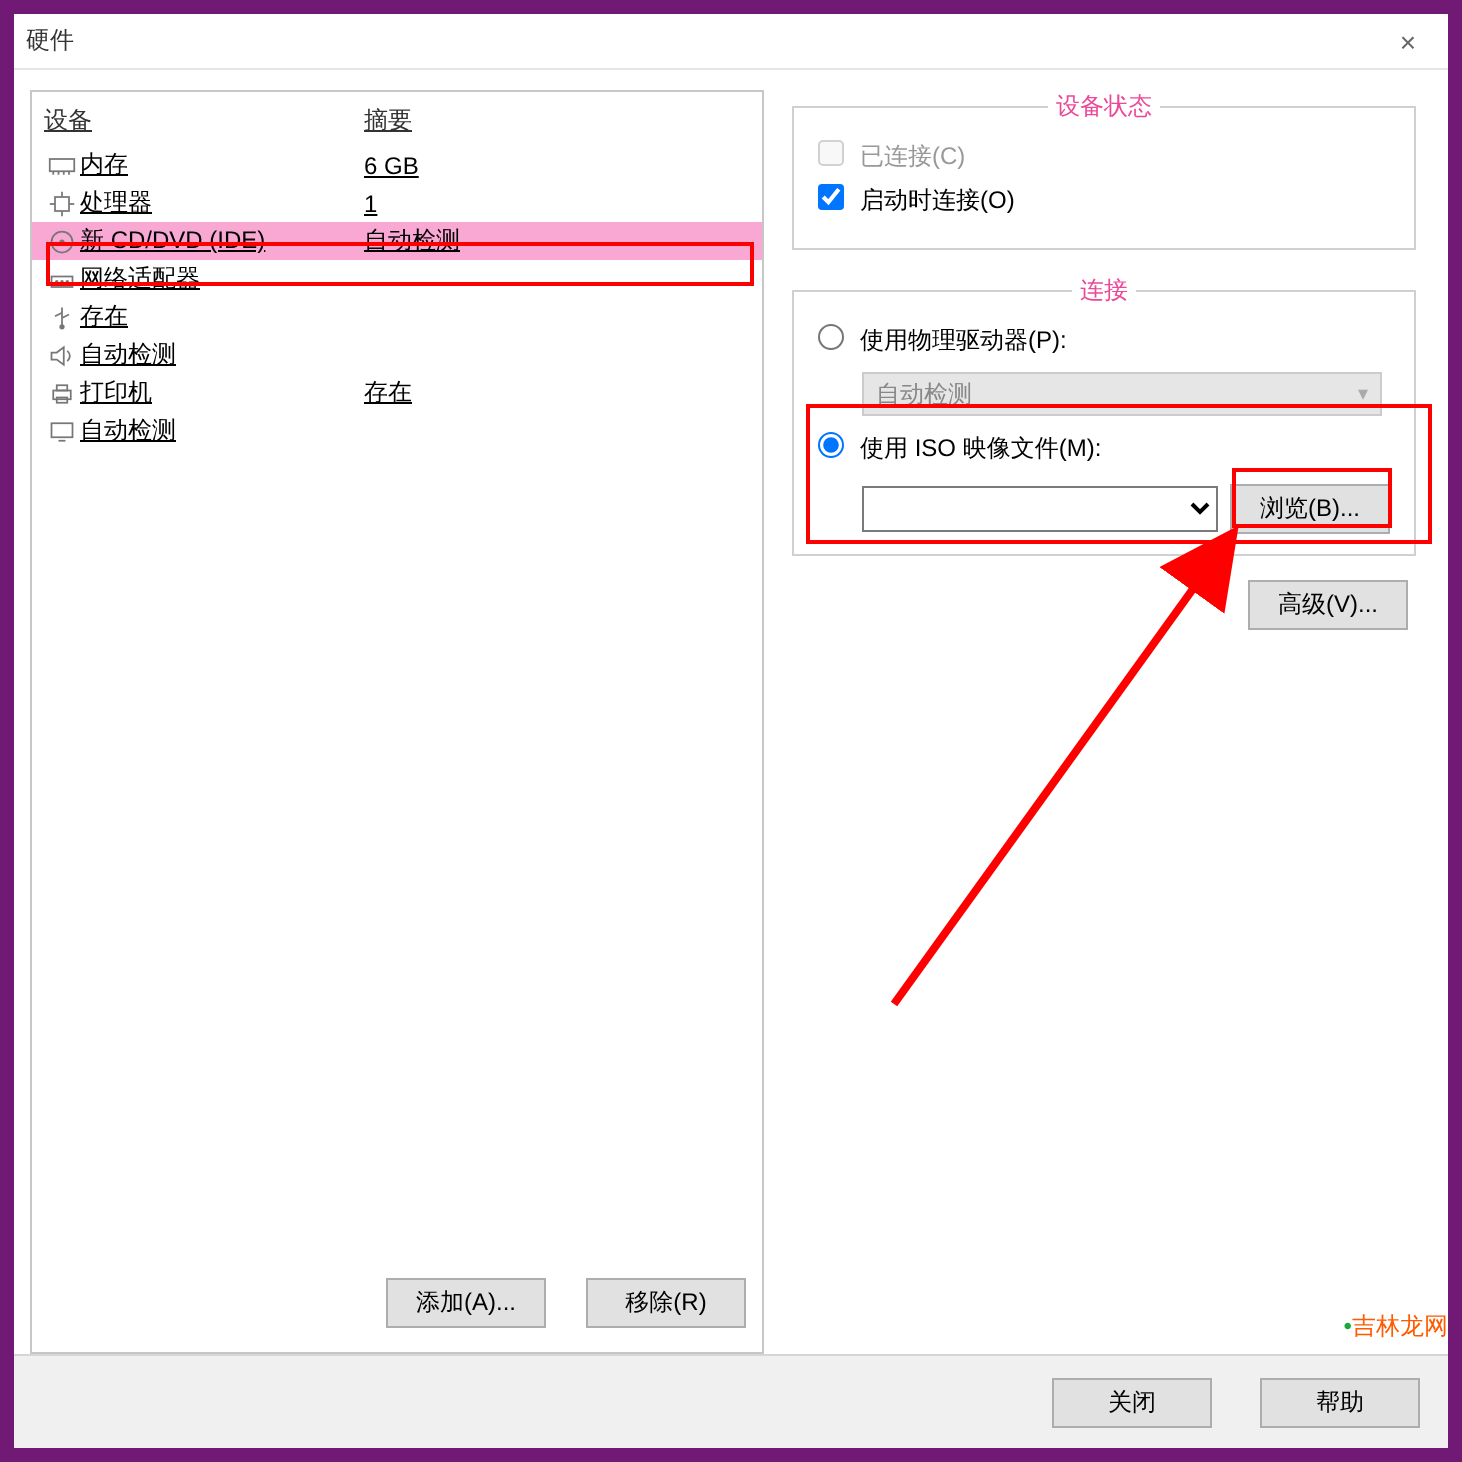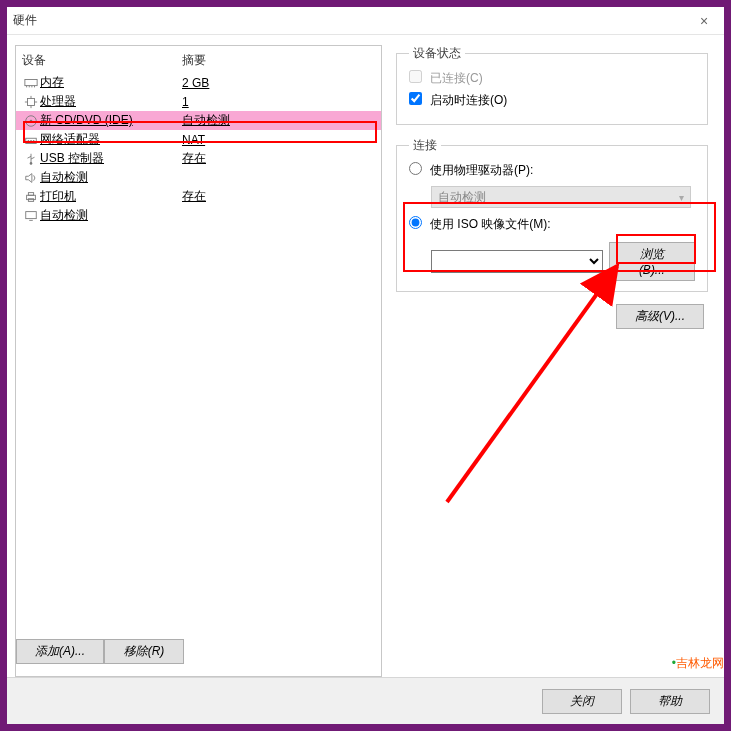--- a/index.html
+++ b/index.html
@@ -5,45 +5,45 @@
   * { box-sizing: border-box; font-family: "Microsoft YaHei", "Segoe UI", Tahoma, sans-serif; font-size: 12px; }
   body { margin: 0; padding: 0; background: #fff; width: 731px; height: 731px; position: relative; overflow: hidden; }
   .window { width: 731px; height: 731px; border: 7px solid #701a75; background: #fff; position: relative; }
   .titlebar { height: 28px; display: flex; align-items: center; padding: 0 6px; border-bottom: 1px solid #e5e5e5; }
   .titlebar .title { color: #333; }
   .titlebar .close { margin-left: auto; width: 28px; text-align: center; color: #666; font-size: 14px; }
 
   .content { display: flex; padding: 10px 8px 0 8px; height: 642px; }
 
   .left-panel { width: 370px; border: 1px solid #c7c7c7; position: relative; display:flex; flex-direction:column; }
-  .col-headers { display: flex; padding: 6px 6px 4px 6px; color:#333; }
+  .col-headers { display: flex; padding: 6px 6px 4px 6px; color:#333;text-decoration:underline; }
   .col-dev { width: 160px; }
   .col-sum { flex:1; }
   .dev-list { flex:1;text-decoration:underline; }
   .dev-row { display: flex; align-items: center; height: 19px; padding: 0 6px; }
   .dev-row .iconcell { width: 18px; display:flex; align-items:center; justify-content:center; color:#666; }
   .dev-row .name { width: 142px; white-space: nowrap; }
   .dev-row .summary { flex:1; white-space: nowrap; }
   .dev-row.selected { background: #f9a8d4; }
-  .btn-row { display:flex; justify-content:flex-start; gap:0; padding: 10px 8px 12px 0; }
-  button.win { background: #e1e1e1; border: 1px solid #adadad; padding: 3px 18px; min-width: 80px; min-height:23px; color:#000;font-style:italic; }
+  .btn-row { display:flex; justify-content:flex-end; gap:20px; padding: 10px 8px 12px 0; }
+  button.win { background: #e1e1e1; border: 1px solid #adadad; padding: 3px 8px; min-width: 80px; min-height:23px; color:#000; }
   button.win.highlight { background:#e1e1e1; }
 
   .right-panel { flex:1; padding: 0 8px 0 14px; }
   fieldset.grp { border: 1px solid #d0d0d0; margin: 0 0 12px 0; padding: 8px 12px 10px 12px; position: relative; }
-  fieldset.grp legend { padding: 0 4px; color:#404040; }
+  fieldset.grp legend { padding: 0 4px; color:#ec4899;text-align:center; }
   .chk-line, .rad-line { display:flex; align-items:flex-start; height:22px; gap:4px; }
   .chk-line input, .rad-line input { margin:0 4px 0 0; }
   .combo-disabled { background:#e6e6e6; border:1px solid #ccc; color:#888; height:22px; display:flex; align-items:center; padding:0 6px; margin: 2px 0 8px 22px; width: 260px; position:relative; }
   .combo-disabled::after { content:"▾"; position:absolute; right:6px; color:#aaa; font-size:10px; }
   .iso-row { display:flex; align-items:center; gap:6px; margin: 4px 0 0 22px; }
   select.iso { width: 178px; height:23px; border:1px solid #7a7a7a; background:#fff; }
   .adv-row { display:flex; justify-content:flex-end; margin-top: 12px; padding-right:4px; }
 
-  .bottom-bar { position:absolute; bottom:0; left:0; right:0; height:47px; background:#f0f0f0; border-top:1px solid #d6d6d6; display:flex; align-items:center; justify-content:flex-end; gap:8px; padding-right:14px; }
+  .bottom-bar { position:absolute; bottom:0; left:0; right:0; height:47px; background:#f0f0f0; border-top:1px solid #d6d6d6; display:flex; align-items:center; justify-content:flex-end; gap:24px; padding-right:14px; }
 
   
   .hl { position:absolute; border:2px solid #ff0000; pointer-events:none; }
   .hl1 { left:16px; top:114px; width:354px; height:22px; }
   .hl2 { left:396px; top:195px; width:313px; height:70px; }
   .hl3 { left:609px; top:227px; width:80px; height:30px; }
 
   
   .arrow-svg { position:absolute; left:380px; top:195px; width:340px; height:320px; pointer-events:none; }
 
@@ -74,21 +74,21 @@
             <span class="iconcell">
               <svg class="icon-svg" viewBox="0 0 16 16">
                 <rect x="1" y="4" width="14" height="7" fill="none" stroke="#777"></rect>
                 <line x1="3" y1="11" x2="3" y2="13" stroke="#777"></line>
                 <line x1="6" y1="11" x2="6" y2="13" stroke="#777"></line>
                 <line x1="9" y1="11" x2="9" y2="13" stroke="#777"></line>
                 <line x1="12" y1="11" x2="12" y2="13" stroke="#777"></line>
               </svg>
             </span>
             <span class="name">内存</span>
-            <span class="summary">2 GB</span>
+            <span class="summary">6 GB</span>
           </div>
           <div class="dev-row">
             <span class="iconcell">
               <svg class="icon-svg" viewBox="0 0 16 16">
                 <rect x="4" y="4" width="8" height="8" fill="none" stroke="#777"></rect>
                 <line x1="8" y1="1" x2="8" y2="4" stroke="#777"></line>
                 <line x1="8" y1="12" x2="8" y2="15" stroke="#777"></line>
                 <line x1="1" y1="8" x2="4" y2="8" stroke="#777"></line>
                 <line x1="12" y1="8" x2="15" y2="8" stroke="#777"></line>
               </svg>
@@ -109,30 +109,28 @@
           <div class="dev-row">
             <span class="iconcell">
               <svg class="icon-svg" viewBox="0 0 16 16">
                 <rect x="2" y="6" width="12" height="6" fill="none" stroke="#777"></rect>
                 <circle cx="5" cy="9" r="1" fill="#777"></circle>
                 <circle cx="8" cy="9" r="1" fill="#777"></circle>
                 <circle cx="11" cy="9" r="1" fill="#777"></circle>
               </svg>
             </span>
             <span class="name">网络适配器</span>
-            <span class="summary">NAT</span>
           </div>
           <div class="dev-row">
             <span class="iconcell">
               <svg class="icon-svg" viewBox="0 0 16 16">
                 <path d="M8 2 L8 12 M8 5 L4 7 M8 8 L12 6" fill="none" stroke="#777"></path>
                 <circle cx="8" cy="13" r="1.5" fill="#777"></circle>
               </svg>
             </span>
-            <span class="name">USB 控制器</span>
             <span class="summary">存在</span>
           </div>
           <div class="dev-row">
             <span class="iconcell">
               <svg class="icon-svg" viewBox="0 0 16 16">
                 <path d="M2 6 L5 6 L9 3 L9 13 L5 10 L2 10 Z" fill="none" stroke="#777"></path>
                 <path d="M11 5 Q14 8 11 11" fill="none" stroke="#777"></path>
               </svg>
             </span>
             <span class="summary">自动检测</span>

